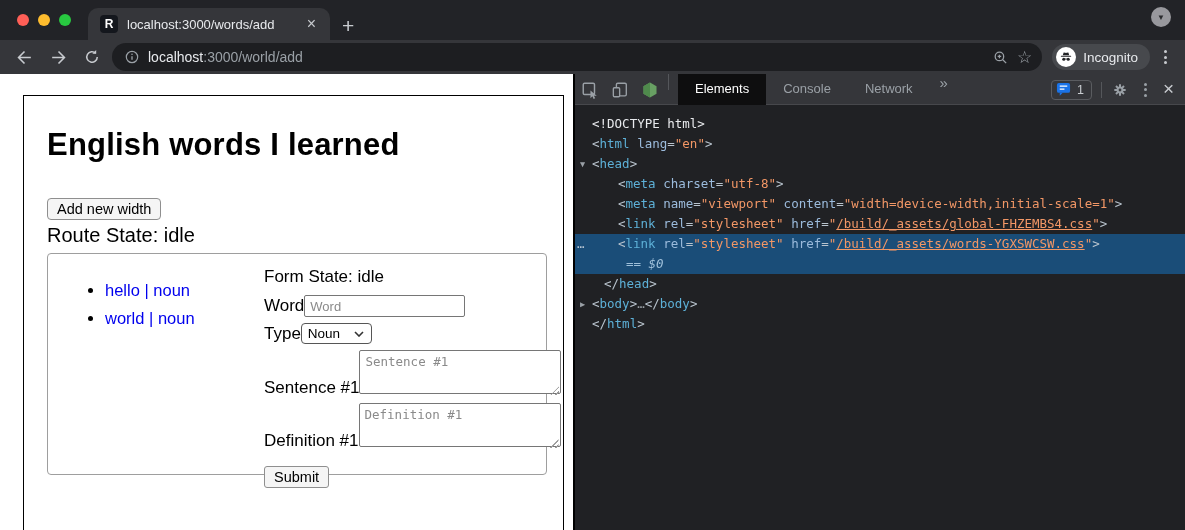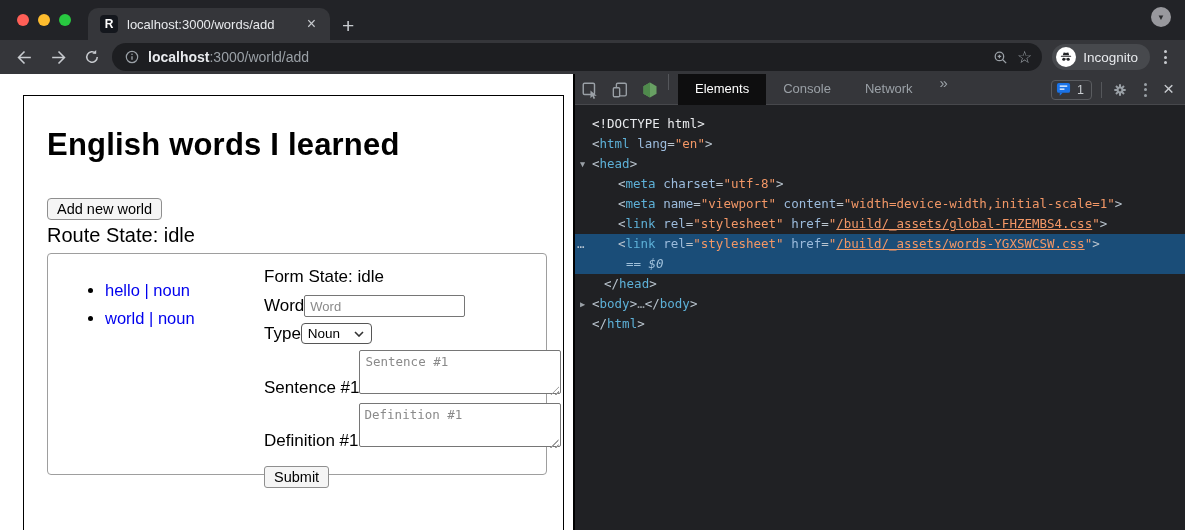--- a/index.html
+++ b/index.html
@@ -126,21 +126,21 @@
         <path d="M19 12a7 7 0 1 1-2.05-4.95" fill="none" stroke="#c8cbcf" stroke-width="2"></path>
         <path d="M17.6 2.6v5.2h-5.2z" fill="#c8cbcf"></path>
       </svg>
   </span>
   <div class="omnibox">
     <svg width="16" height="16" viewBox="0 0 24 24">
         <circle cx="12" cy="12" r="8.5" fill="none" stroke="#9aa0a6" stroke-width="1.8"></circle>
         <path d="M12 11v5" stroke="#9aa0a6" stroke-width="2"></path>
         <circle cx="12" cy="7.8" r="1.2" fill="#9aa0a6"></circle>
       </svg>
-    <span class="url"><b class="host" style="font-weight:bold">localhost</b><span class="rest">:3000/world/add</span></span>
+    <span class="url"><b class="host" style="font-weight:normal">localhost</b><span class="rest">:3000/world/add</span></span>
     <svg width="17" height="17" viewBox="0 0 24 24">
         <circle cx="10.5" cy="10.5" r="6" fill="none" stroke="#9aa0a6" stroke-width="1.8"></circle>
         <path d="M10.5 8v5M8 10.5h5M15.2 15.2l4.8 4.8" stroke="#9aa0a6" stroke-width="1.8" fill="none"></path>
       </svg>
     <span class="star">☆</span>
   </div>
   <div class="incog">
     <span class="incog-circle">
       <svg width="14" height="14" viewBox="0 0 24 24">
           <path fill="#202124" d="M6.5 9.2l1.2-4.1c.15-.5.65-.8 1.15-.68l1.35.33c1.2.3 2.4.3 3.6 0l1.35-.33c.5-.12 1 .18 1.15.68l1.2 4.1z"></path>
@@ -157,21 +157,21 @@
       <i></i>
       <i></i>
     </span>
 </div>
 
 <div class="content">
 
   <div class="webpage">
     <div class="appbox">
       <h1>English words I learned</h1>
-      <button class="btn add-btn">Add new world</button>
+      <button class="btn add-btn">Add new width</button>
       <div class="route-state">Route State: idle</div>
       <div class="panel">
         <ul>
             <li><a href="#">hello | noun</a></li>
             <li><a href="#">world | noun</a></li>
           </ul>
         <div class="formcol">
           <div class="form-state">Form State: idle</div>
           <div class="frow">
             <span class="flabel">Word</span>

